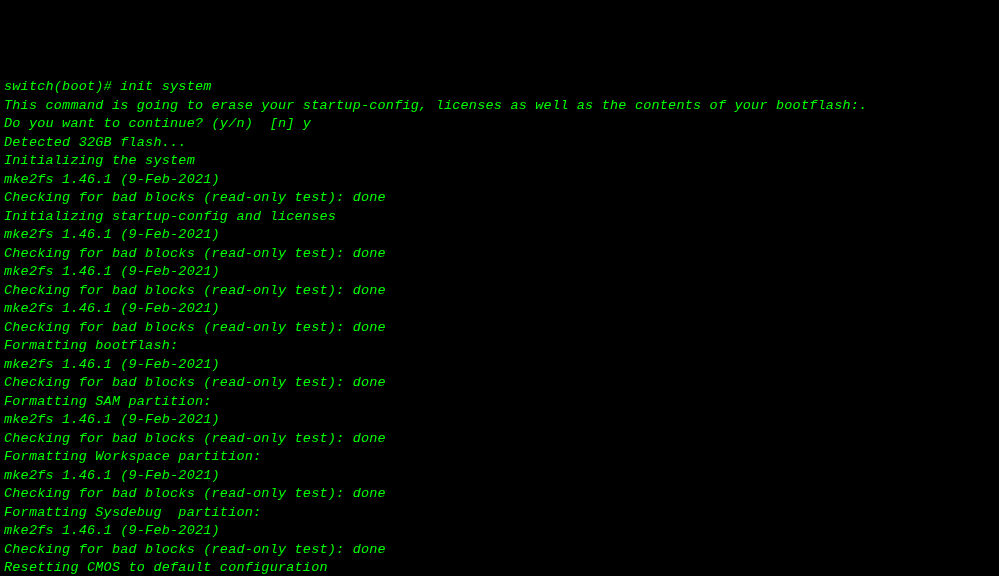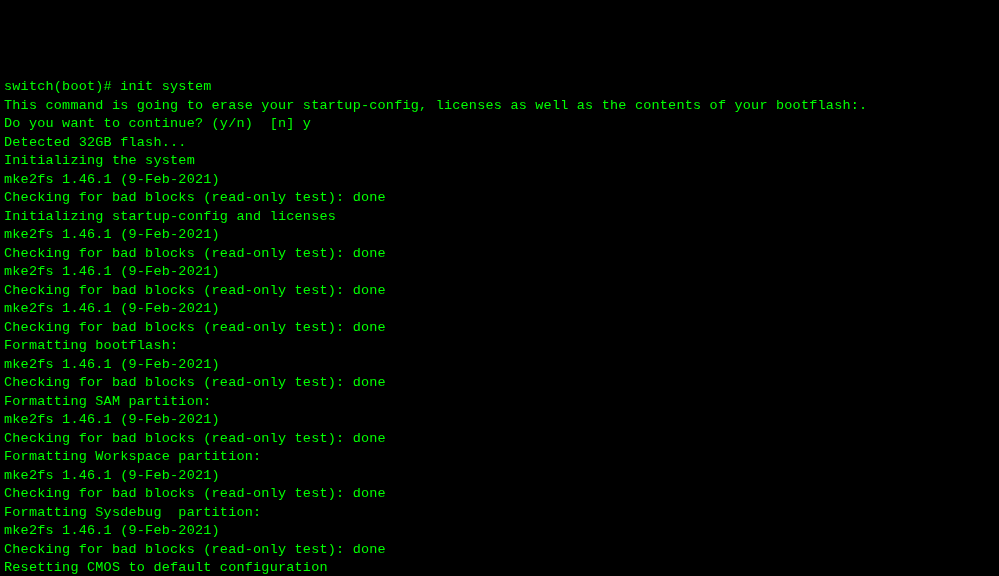--- a/index.html
+++ b/index.html
@@ -1,18 +1,19 @@
 <!DOCTYPE html>
 <html><head>
   <meta charset="utf-8">
   <style>
     * {
       margin: 0;
       padding: 0;
       box-sizing: border-box;
+      font-style: italic;
     }
     body {
       background-color: #000000;
       color: #00ff00;
       font-family: 'Courier New', Courier, monospace;
       font-size: 13.5px;
       line-height: 18.5px;
       padding: 4px;
       width: 999px;
       height: 576px;

